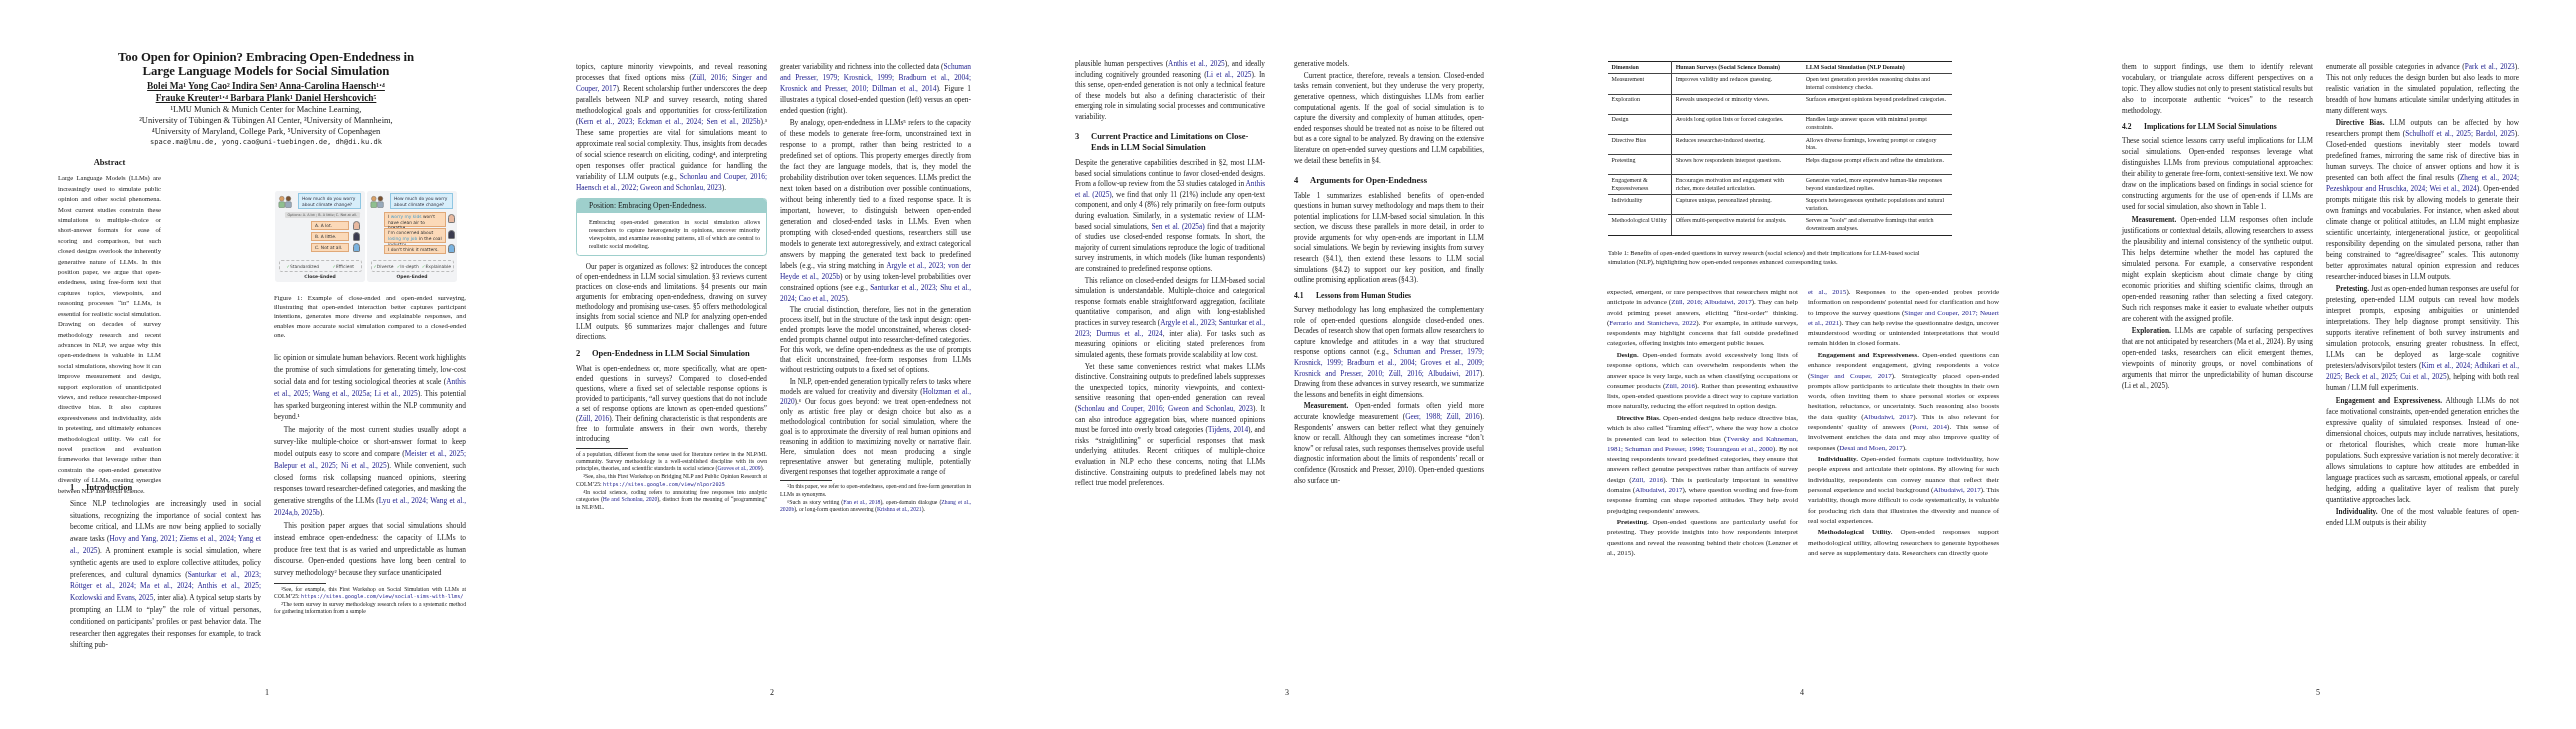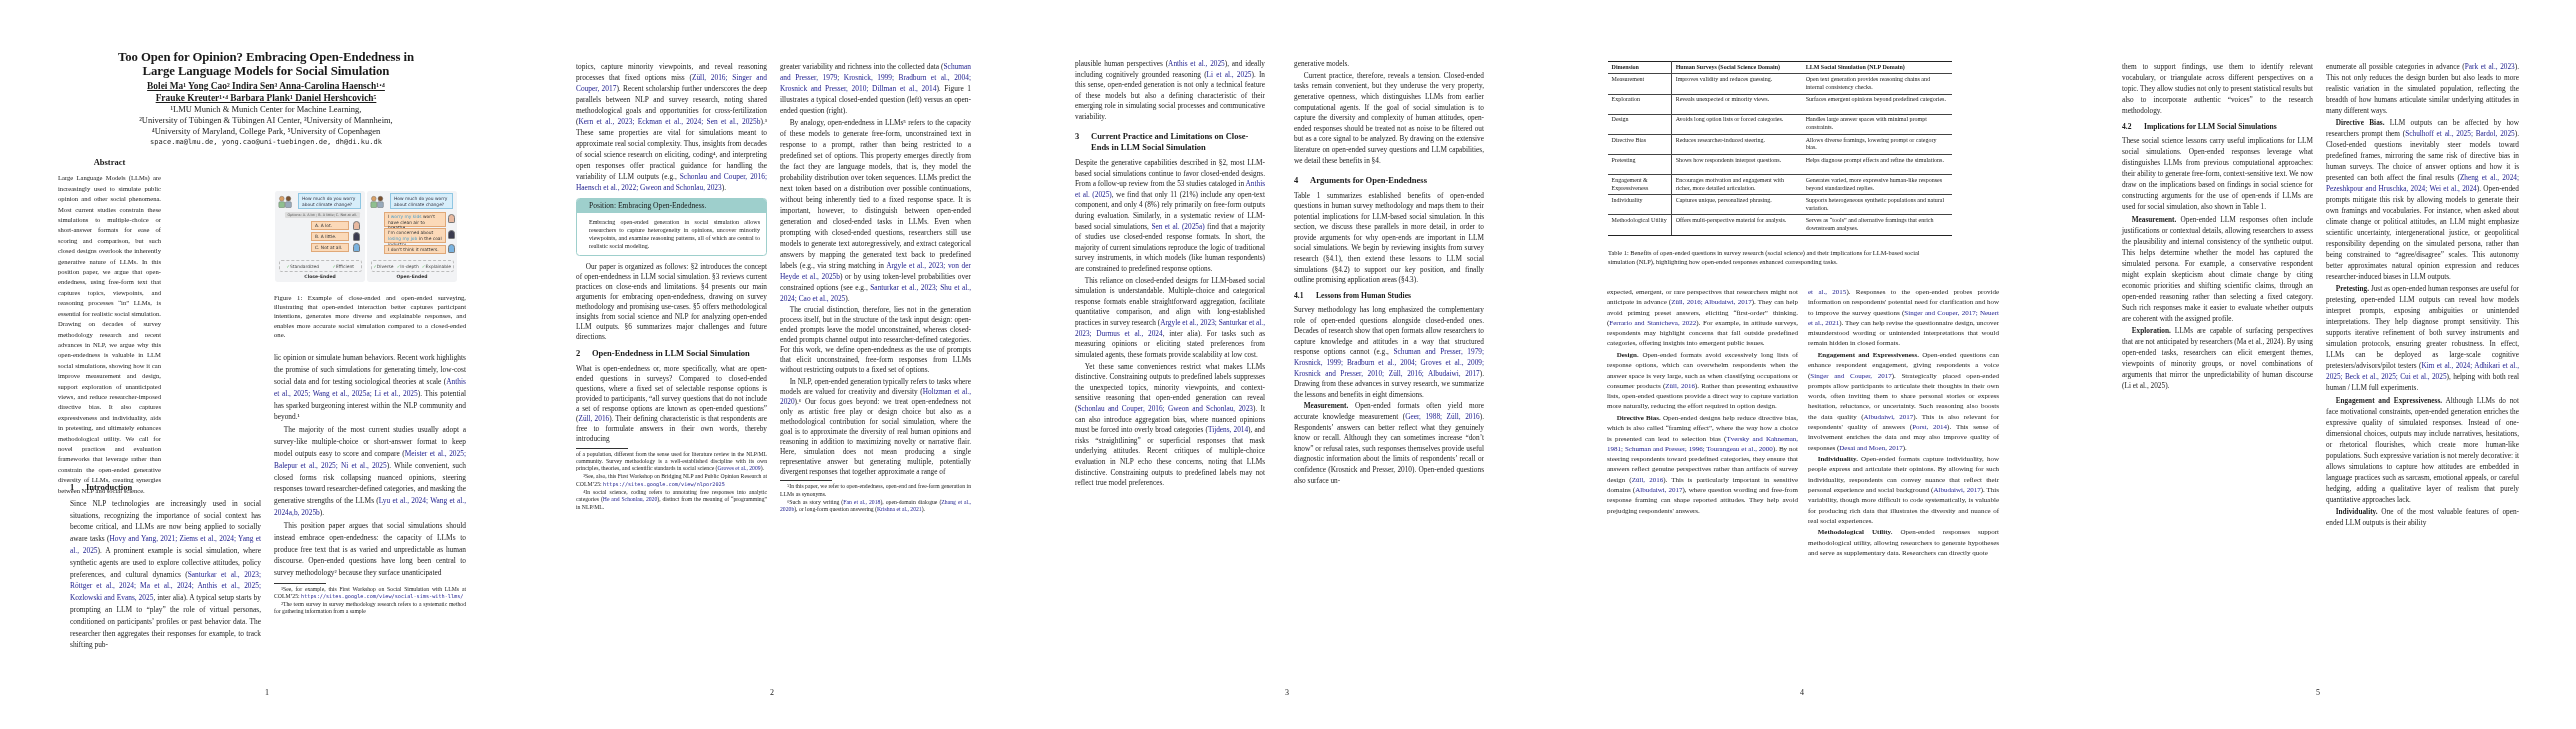--- a/index.html
+++ b/index.html
@@ -309,20 +309,23 @@
   <div class="col" style="left:61px; top:287px; width:191px; font-size:7px; line-height:10.3px;">
     <p>
       <span>expected, emergent, or rare perspectives that researchers might not anticipate in advance (</span><span class="cite">Züll, 2016; Albudaiwi, 2017</span><span>). They can help avoid priming preset answers, eliciting “first-order” thinking. (</span><span class="cite">Ferrario and Stantcheva, 2022</span><span>). For example, in attitude surveys, respondents may highlight concerns that fall outside predefined categories, offering insights into emergent public issues.</span>
     </p>
     <p class="ind">
       <b>Design.</b><span> Open-ended formats avoid excessively long lists of response options, which can overwhelm respondents when the answer space is very large, such as when classifying occupations or consumer products (</span><span class="cite">Züll, 2016</span><span>). Rather than presenting exhaustive lists, open-ended questions provide a direct way to capture variation more naturally, reducing the effort required in option design.</span>
     </p>
     <p class="ind">
       <b>Directive Bias.</b><span> Open-ended designs help reduce directive bias, which is also called “framing effect”, where the way how a choice is presented can lead to selection bias (</span><span class="cite">Tversky and Kahneman, 1981; Schuman and Presser, 1996; Tourangeau et al., 2000</span><span>). By not steering respondents toward predefined categories, they ensure that answers reflect genuine perspectives rather than artifacts of survey design (</span><span class="cite">Züll, 2016</span><span>). This is particularly important in sensitive domains (</span><span class="cite">Albudaiwi, 2017</span><span>), where question wording and free-from response framing can shape reported attitudes. They help avoid prejudging respondents' answers.</span>
     </p>
+    <p class="ind">
+      <b>Pretesting.</b><span> Open-ended questions are particularly useful for pretesting. They provide insights into how respondents interpret questions and reveal the reasoning behind their choices (Lenzner et al., 2015).</span>
+    </p>
   </div>
   <div class="col" style="left:262px; top:287px; width:191px; font-size:7px; line-height:10.3px;">
     <p>
       <span class="cite">et al., 2015</span><span>). Responses to the open-ended probes provide information on respondents' potential need for clarification and how to improve the survey questions (</span><span class="cite">Singer and Couper, 2017; Neuert et al., 2021</span><span>). They can help revise the questionnaire design, uncover misunderstood wording or unintended interpretations that would remain hidden in closed formats.</span>
     </p>
     <p class="ind">
       <b>Engagement and Expressiveness.</b><span> Open-ended questions can enhance respondent engagement, giving respondents a voice (</span><span class="cite">Singer and Couper, 2017</span><span>). Strategically placed open-ended prompts allow participants to articulate their thoughts in their own words, often inviting them to share personal stories or express hesitation, reluctance, or uncertainty. Such reasoning also boosts the data quality (</span><span class="cite">Albudaiwi, 2017</span><span>). This is also relevant for respondents' quality of answers (</span><span class="cite">Porst, 2014</span><span>). This sense of involvement enriches the data and may also improve quality of responses (</span><span class="cite">Desai and Moen, 2017</span><span>).</span>
     </p>
     <p class="ind">
       <b>Individuality.</b><span> Open-ended formats capture individuality, how people express and articulate their opinions. By allowing for such individuality, respondents can convey nuance that reflect their personal experience and social background (</span><span class="cite">Albudaiwi, 2017</span><span>). This variability, though more difficult to code systematically, is valuable for producing rich data that illustrates the diversity and nuance of real social experiences.</span>

